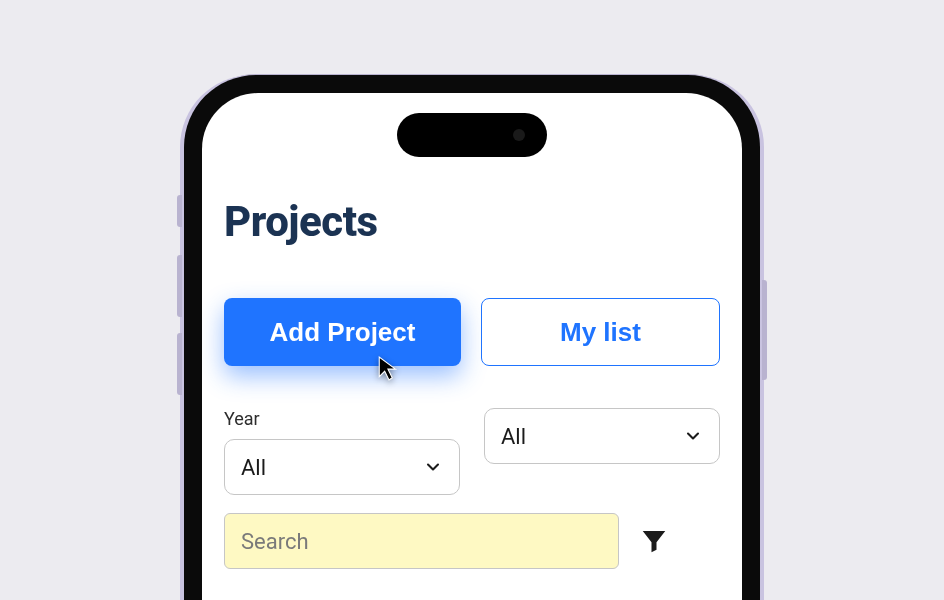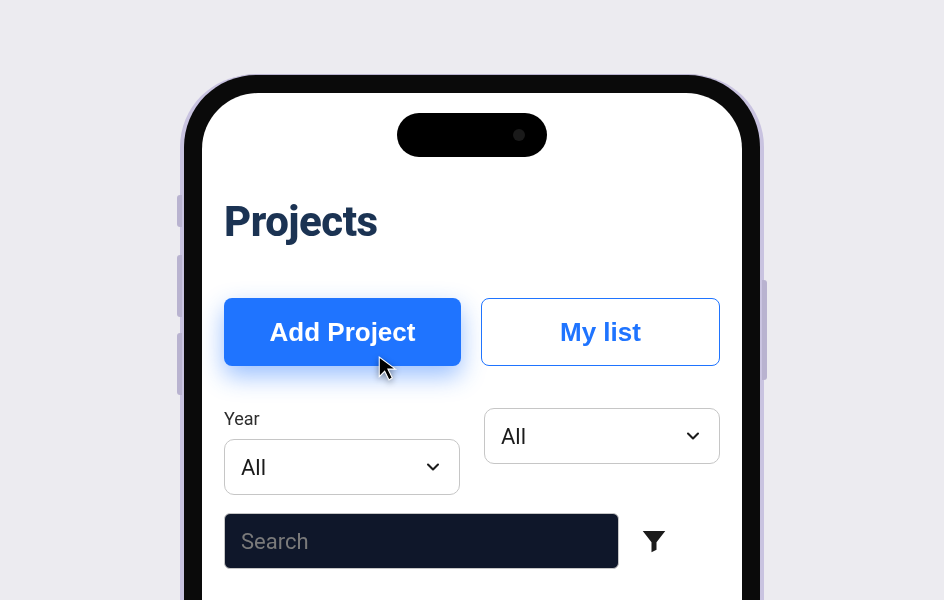--- a/index.html
+++ b/index.html
@@ -147,21 +147,21 @@
     display: flex;
     gap: 20px;
     align-items: center;
   }
   .search-input {
     flex: 0 0 auto;
     width: 395px;
     height: 56px;
     border: 1.5px solid #c6c6c6;
     border-radius: 6px;
-    background: #0f172a;
+    background: #fef9c3;
     padding: 12px 16px;
     font-size: 22px;
     color: #7a7a7a;
     display: flex;
     align-items: center;
     cursor: text;
   }
   .filter-icon {
     width: 30px;
     height: 30px;

